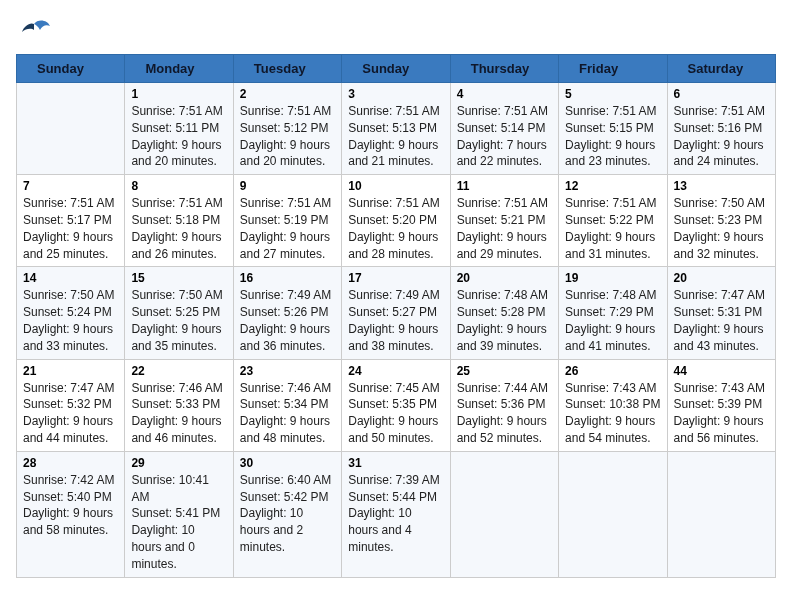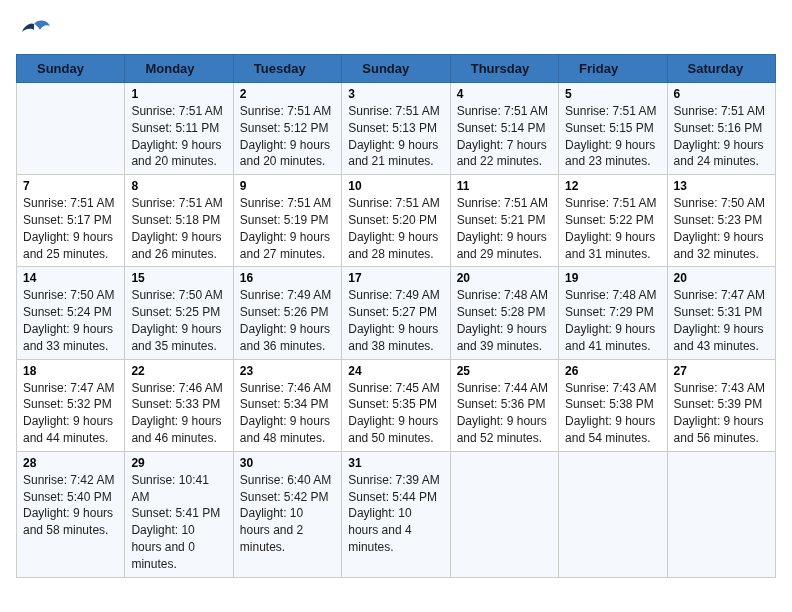--- a/index.html
+++ b/index.html
@@ -282,21 +282,21 @@
           <span class="day-number">20</span>
         <div class="day-info">
           <div>Sunrise: 7:47 AM</div>
           <div>Sunset: 5:31 PM</div>
           <div>Daylight: 9 hours and 43 minutes.</div>
         </div>
         </td>
       </tr>
       <tr>
         <td>
-          <span class="day-number">18</span>
+          <span class="day-number">21</span>
         <div class="day-info">
           <div>Sunrise: 7:47 AM</div>
           <div>Sunset: 5:32 PM</div>
           <div>Daylight: 9 hours and 44 minutes.</div>
         </div>
         </td>
         <td>
           <span class="day-number">22</span>
         <div class="day-info">
           <div>Sunrise: 7:46 AM</div>
@@ -325,26 +325,26 @@
         <div class="day-info">
           <div>Sunrise: 7:44 AM</div>
           <div>Sunset: 5:36 PM</div>
           <div>Daylight: 9 hours and 52 minutes.</div>
         </div>
         </td>
         <td>
           <span class="day-number">26</span>
         <div class="day-info">
           <div>Sunrise: 7:43 AM</div>
-          <div>Sunset: 5:38 PM</div>
+          <div>Sunset: 10:38 PM</div>
           <div>Daylight: 9 hours and 54 minutes.</div>
         </div>
         </td>
         <td>
-          <span class="day-number">27</span>
+          <span class="day-number">44</span>
         <div class="day-info">
           <div>Sunrise: 7:43 AM</div>
           <div>Sunset: 5:39 PM</div>
           <div>Daylight: 9 hours and 56 minutes.</div>
         </div>
         </td>
       </tr>
       <tr>
         <td>
           <span class="day-number">28</span>

